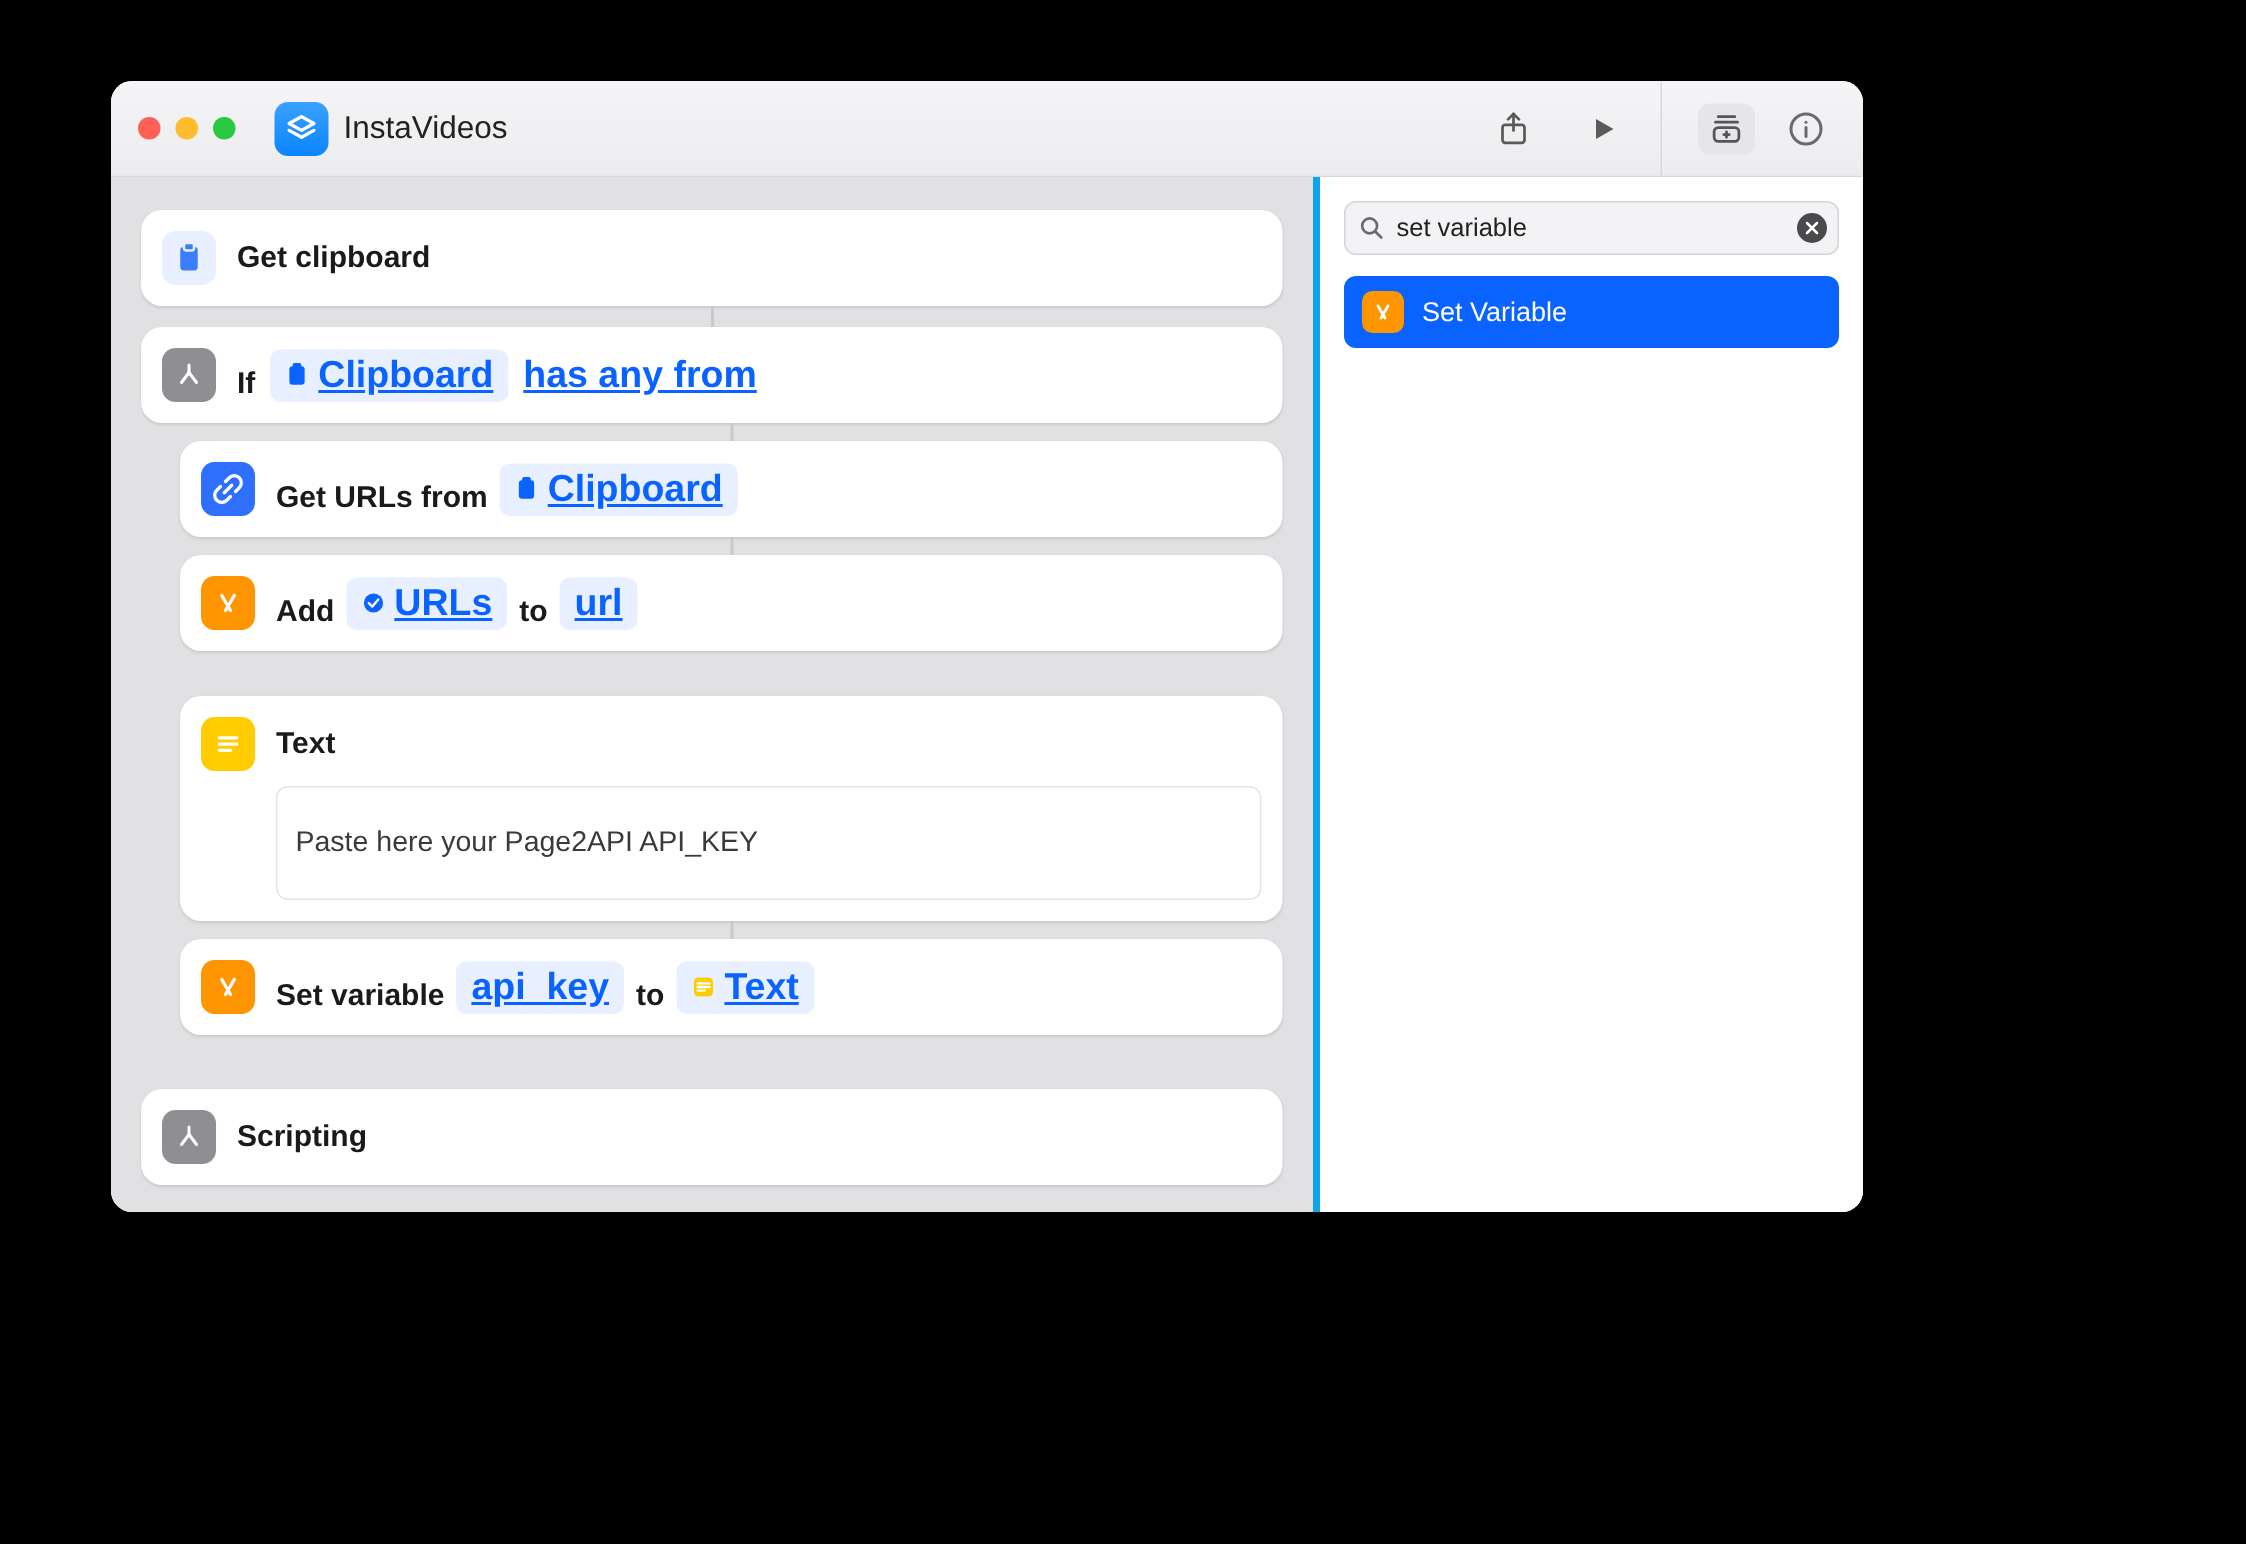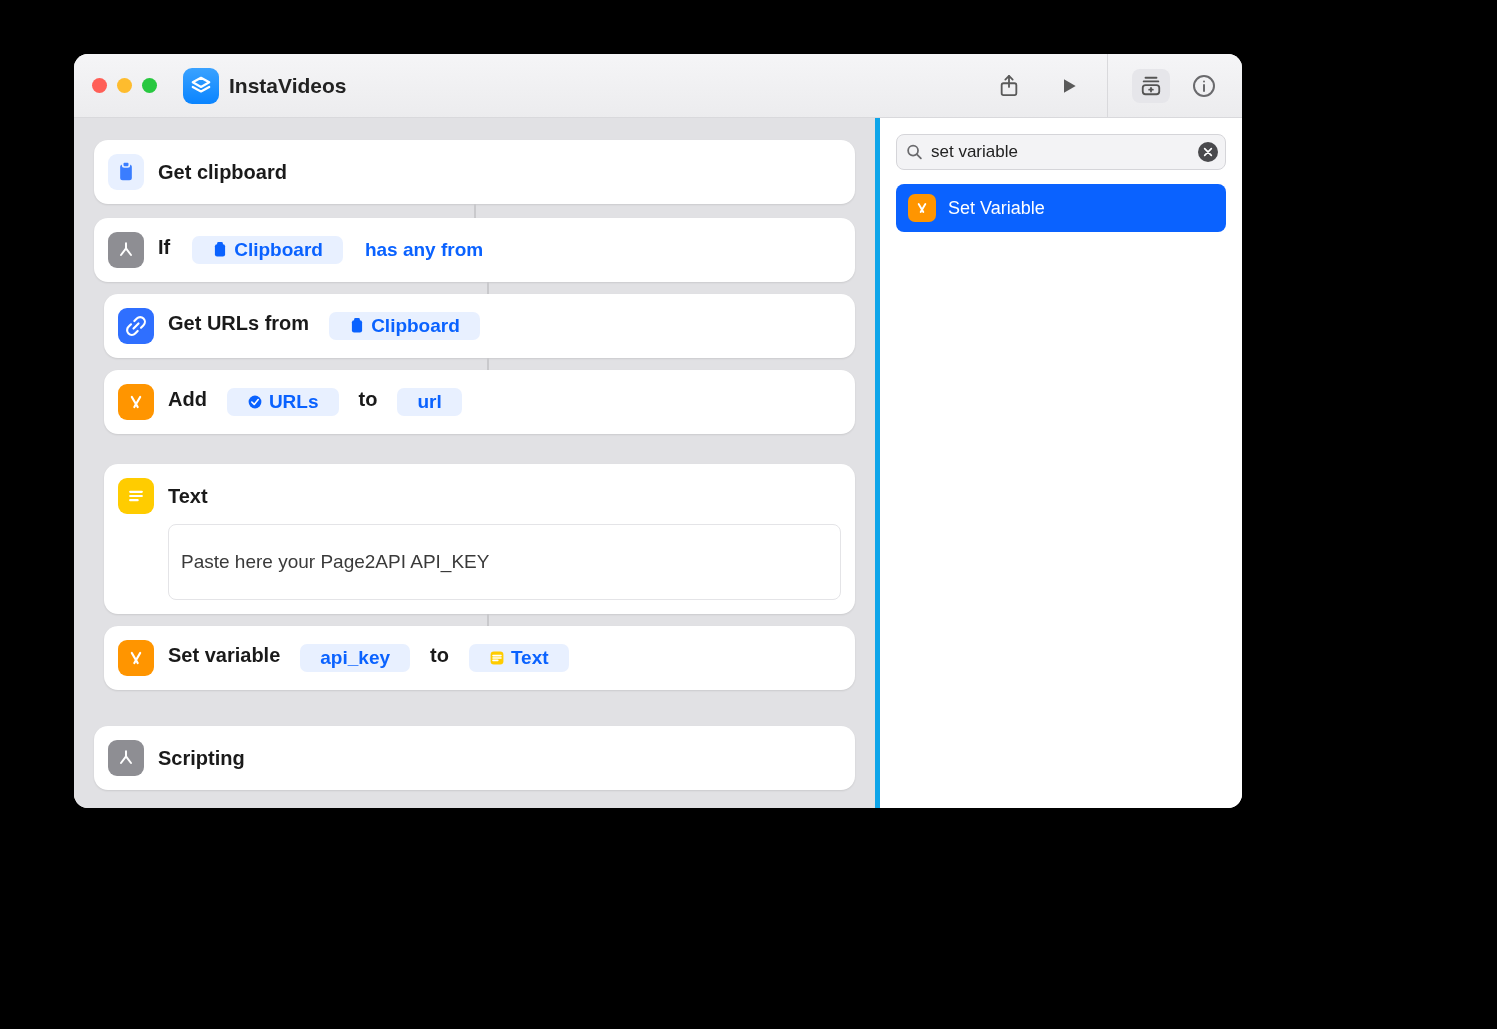--- a/index.html
+++ b/index.html
@@ -35,60 +35,60 @@
 .traffic { display: flex; gap: 10px; margin-right: 26px; }
 .tl { width: 15px; height: 15px; border-radius: 50%; }
 .tl.red { background:#ff5f57;} .tl.yellow{background:#febc2e;} .tl.green{background:#28c840;}
 .app-icon {
   width: 36px; height: 36px; border-radius: 9px;
   background: linear-gradient(#3aa2ff,#0a84ff);
   display: flex; align-items: center; justify-content: center;
   margin-right: 10px;
   color: #fff;
 }
-.app-title { font-size: 21px; font-weight: 700; color:#222; }
+.app-title { font-size: 21px; font-weight: 400; color:#222; }
 .titlebar-spacer { flex:1; }
 .tb-btn { width: 40px; height: 40px; display:flex; align-items:center; justify-content:center; color:#5a5a5a; margin-left:20px; cursor:pointer; border-radius:6px;}
 .tb-divider { width:1px; height:64px; background:#d9d9dc; margin-left:18px; }
 .tb-btn.boxed { background:#e6e6ea; border-radius:8px; width:38px; height:34px; margin-left:24px;}
 .body { flex:1; display:flex; overflow:hidden; }
 .canvas {
   flex:1; background:#e1e1e4; padding:22px 20px; overflow-y:auto;
   border-right: 5px solid #0ea5e9;
 }
 .sidebar { width: 362px; background:#fff; display:flex; flex-direction:column; }
 .connector { height:14px; width:2px; background:#c9c9cc; margin:0 auto; }
 .connector.short { height:12px; }
 .action {
   background:#fff; border-radius:14px; box-shadow: 0 1px 2px rgba(0,0,0,0.10);
   padding: 14px 14px; display:flex; align-items:center; gap:14px;
   margin: 0;
 }
 .action.tall { flex-direction:column; align-items:stretch; gap:10px; }
-.nested { margin-left: 10px; }
+.nested { margin-left: 26px; }
 .icon-box {
   width:36px; height:36px; border-radius:9px; display:flex; align-items:center; justify-content:center;
   flex-shrink:0; color:#fff;
 }
 .icon-blue-light{background:#e8f0ff;color:#2f6fff;}
 .icon-gray{background:#8e8e93;}
 .icon-blue{background:#2f6fff;}
 .icon-orange{background:#ff9500;}
 .icon-yellow{background:#ffcc00;color:#a07400;}
 .label { font-size:20px; font-weight:700; color:#1a1a1a; }
 .label-reg { font-size:20px; font-weight:700; color:#1a1a1a; }
 .kw { font-weight:700; color:#1a1a1a; font-size:20px; margin-right:2px;}
 .token {
   display:inline-flex; align-items:center; gap:6px;
-  background:#e8f0ff; color:#0a62ff; font-weight:600; font-size:19px;
-  padding: 3px 20px; border-radius:7px;
+  background:#e8f0ff; color:#0a62ff; font-weight:600; font-size:25px;
+  padding: 3px 10px; border-radius:7px;text-decoration:underline;
 }
 .token.plain { background:transparent; padding-left:2px; padding-right:2px;}
 .token .mini { width:16px; height:16px; }
-.row-text { display:flex; align-items:flex-start; flex-wrap:wrap; gap:20px; }
+.row-text { display:flex; align-items:flex-end; flex-wrap:wrap; gap:8px; }
 .text-input {
   border:1px solid #e4e4e7; border-radius:8px; padding:26px 12px; font-size:19px;
   width:100%; min-height:52px; color:#3a3a3a; background:#fff;
 }
 .tall-head { display:flex; align-items:center; gap:14px; }
 .sidebar-search {
   margin:16px 16px 10px 16px; position:relative;
 }
 .sidebar-search input{
   width:100%; height:36px; border-radius:8px; border:1px solid #d5d5d9;

